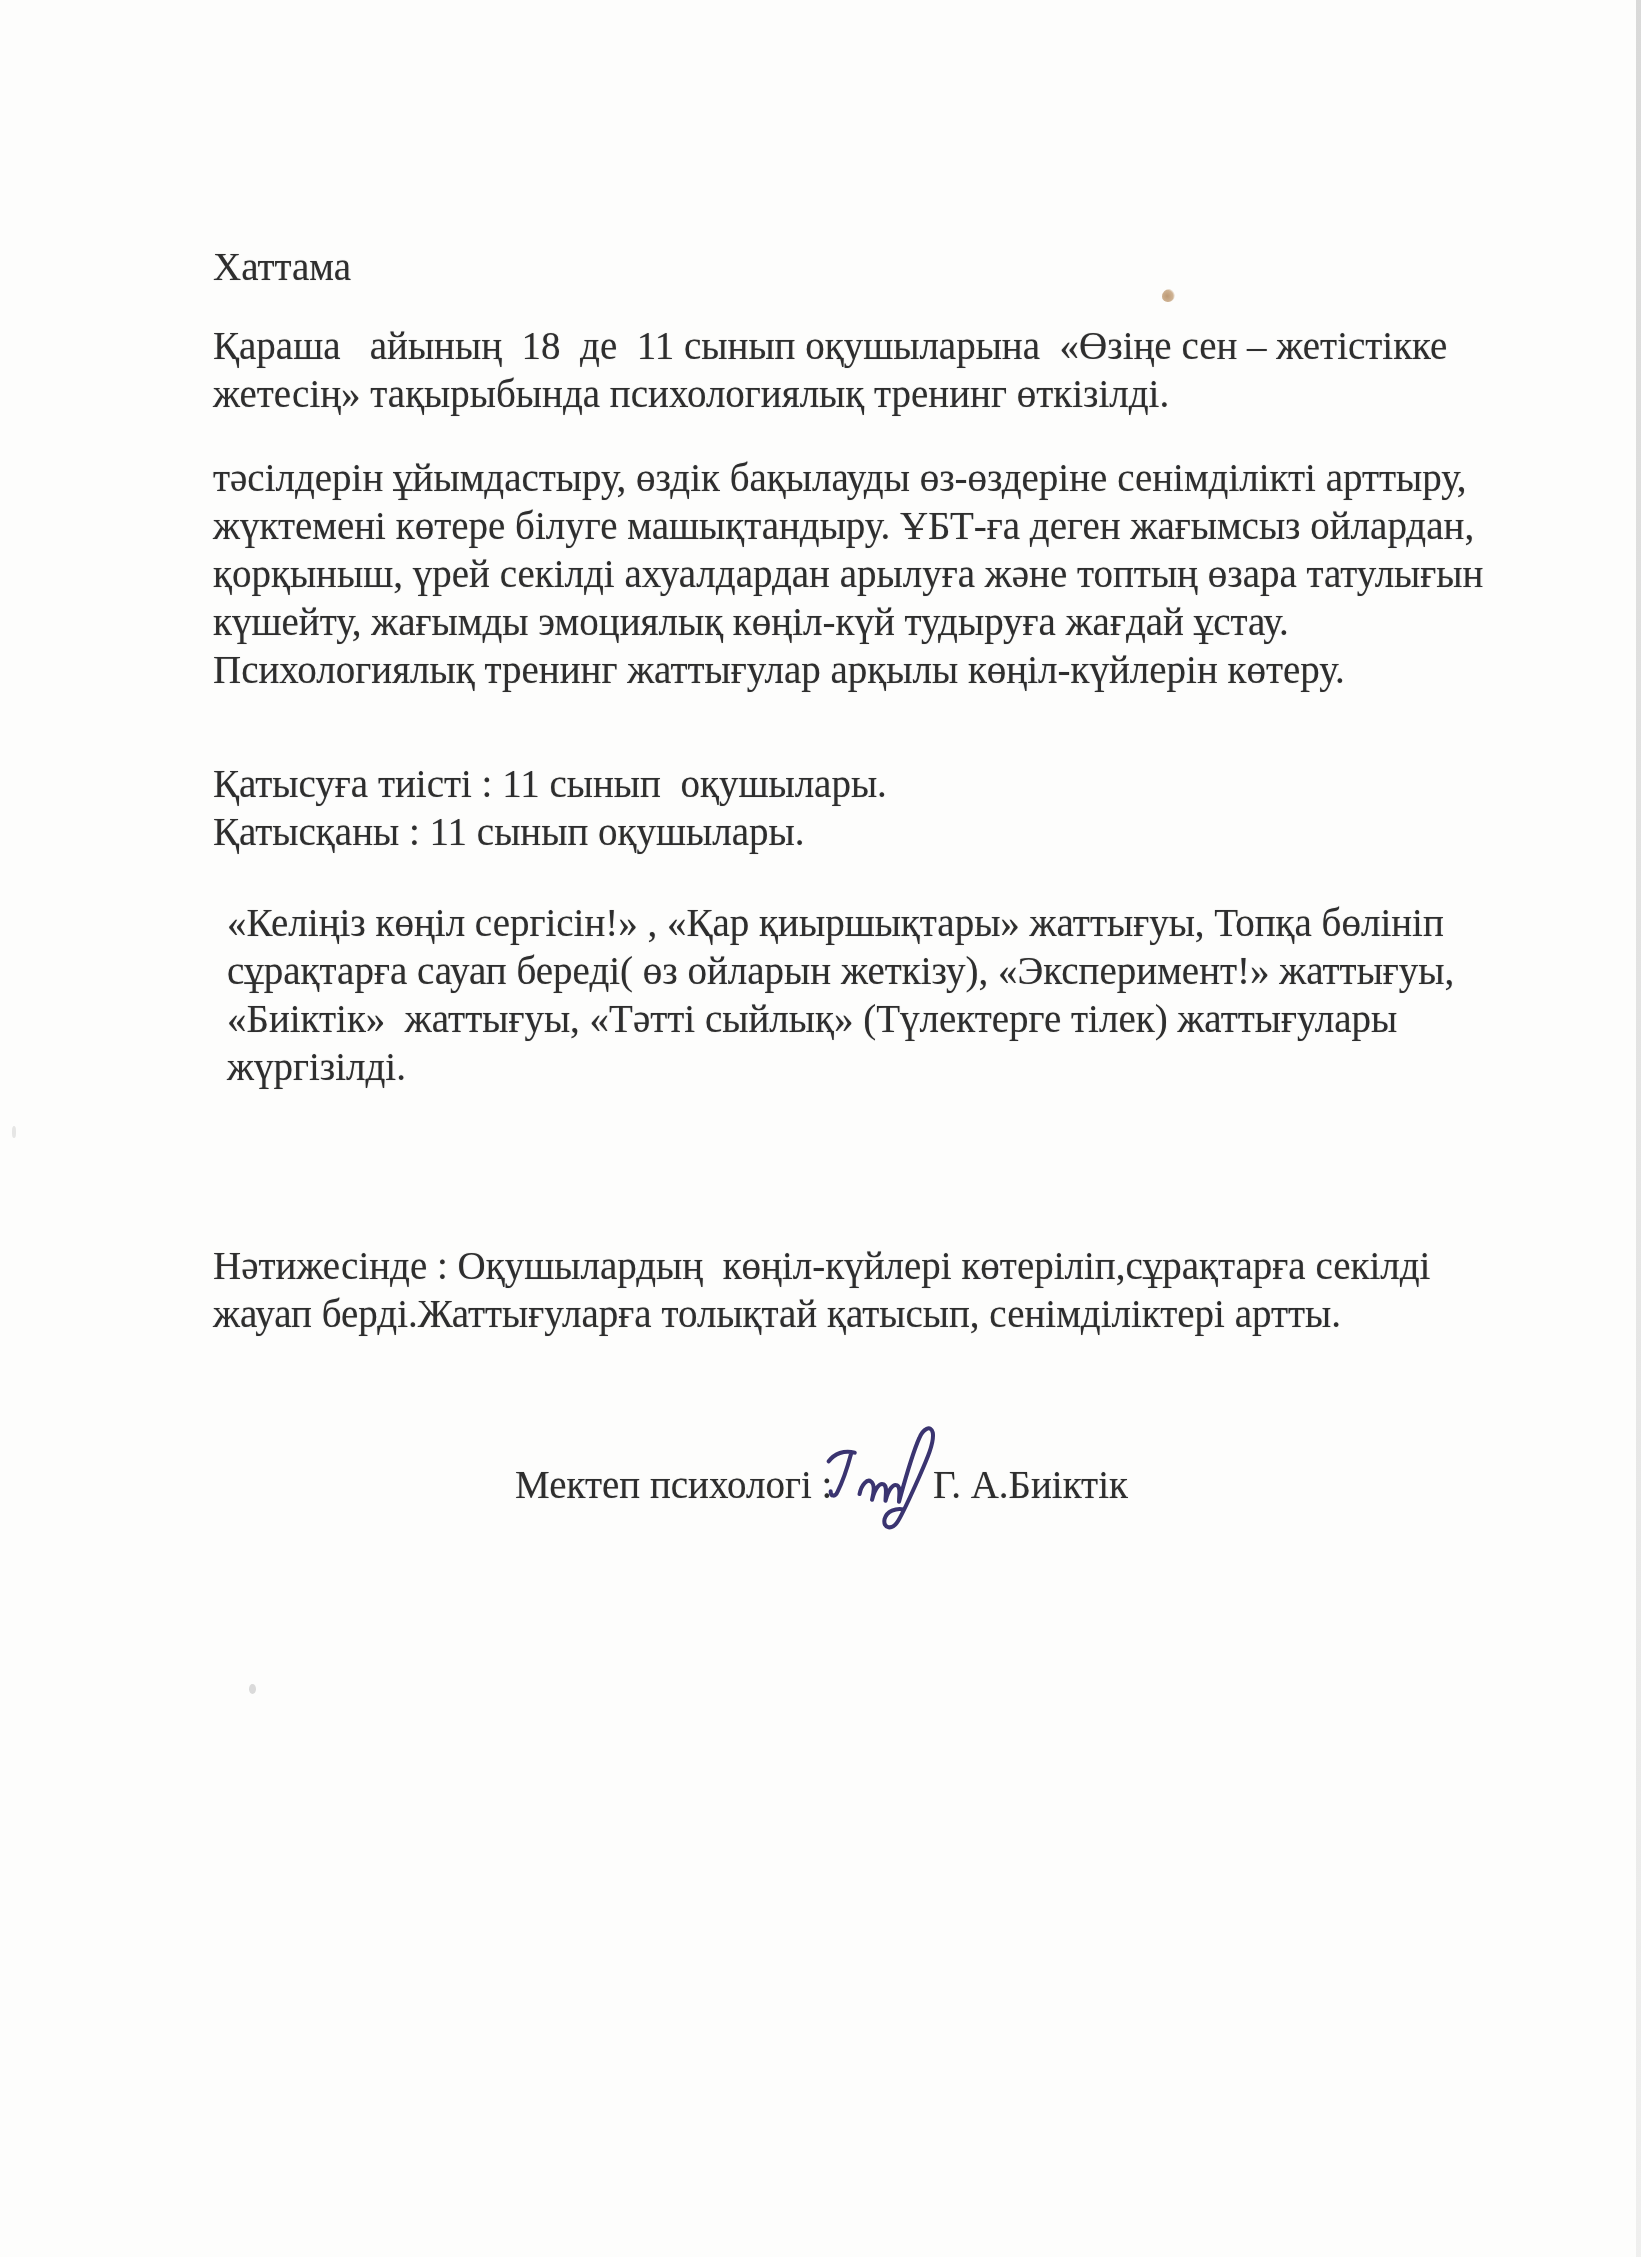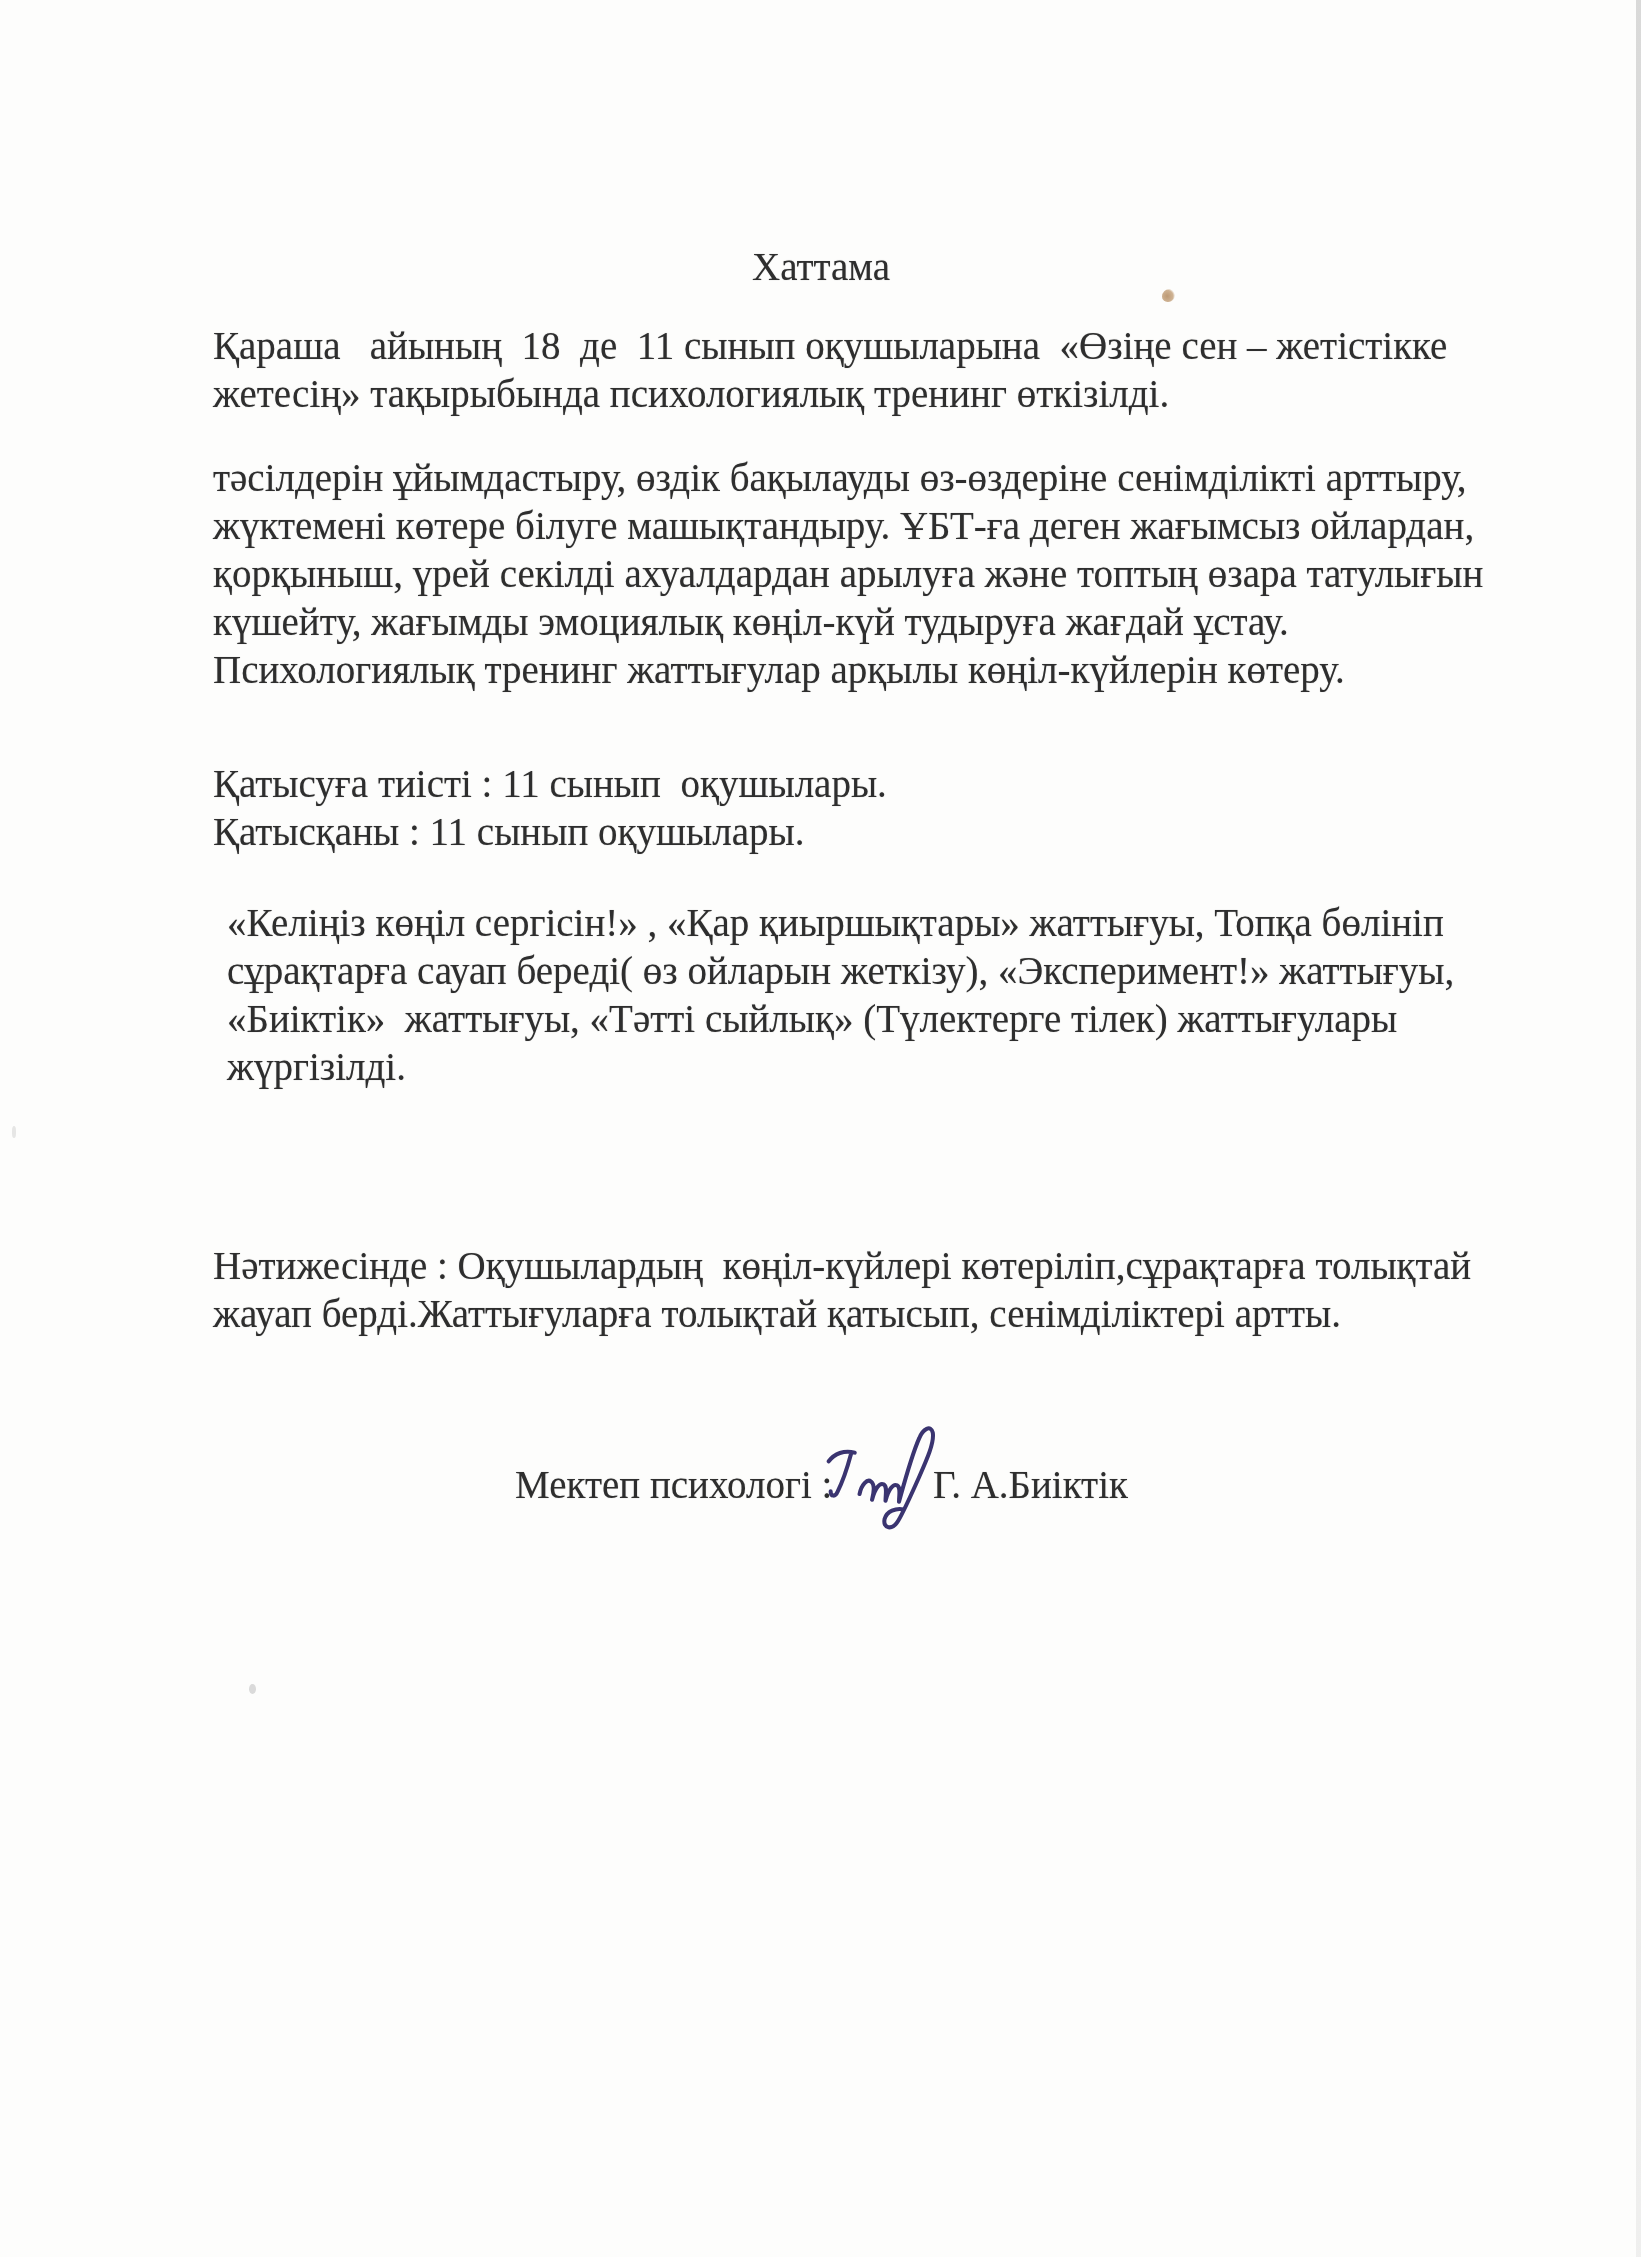--- a/index.html
+++ b/index.html
@@ -14,21 +14,20 @@
   }
   .block { position: absolute; }
   .line {
     white-space: pre;
     font-size: 39px;
     line-height: 48px;
     text-shadow: 0 0 1px rgba(46,46,46,0.38);
   }
   .title-wrap {
     left: 213px; top: 243px; width: 1216px;
-    text-align: center;
   }
   .p-intro        { left: 213px; top: 322px; }
   .p-goal         { left: 213px; top: 454px; }
   .p-participants { left: 213px; top: 760px; }
   .p-exercises    { left: 227px; top: 899px; }
   .p-result       { left: 213px; top: 1242px; }
   .sig-label { left: 505px; top: 1461px; margin-left: 10px; }
   .sig-name  { left: 933px; top: 1461px; }
   .sig-svg   { left: 819px; top: 1417px; width: 135px; height: 130px; pointer-events: none; }
   .speck-tan {
@@ -77,21 +76,21 @@
   </div>
 
   <div class="block p-exercises">
     <div class="line">«Келіңіз көңіл сергісін!» , «Қар қиыршықтары» жаттығуы, Топқа бөлініп</div>
     <div class="line">сұрақтарға сауап береді( өз ойларын жеткізу), «Эксперимент!» жаттығуы,</div>
     <div class="line">«Биіктік»  жаттығуы, «Тәтті сыйлық» (Түлектерге тілек) жаттығулары</div>
     <div class="line">жүргізілді.</div>
   </div>
 
   <div class="block p-result">
-    <div class="line">Нәтижесінде : Оқушылардың  көңіл-күйлері көтеріліп,сұрақтарға толықтай</div>
+    <div class="line">Нәтижесінде : Оқушылардың  көңіл-күйлері көтеріліп,сұрақтарға секілді</div>
     <div class="line">жауап берді.Жаттығуларға толықтай қатысып, сенімділіктері артты.</div>
   </div>
 
   <div class="block sig-label">
     <span class="line">Мектеп психологі :</span>
   </div>
 
   <svg class="block sig-svg" viewBox="0 0 140 135" fill="none" xmlns="http://www.w3.org/2000/svg">
     <path d="M 10 46 C 16 38 26 34 37 37
              M 33 39 C 29 54 24 68 19 78 C 17 83 12 83 12 77

